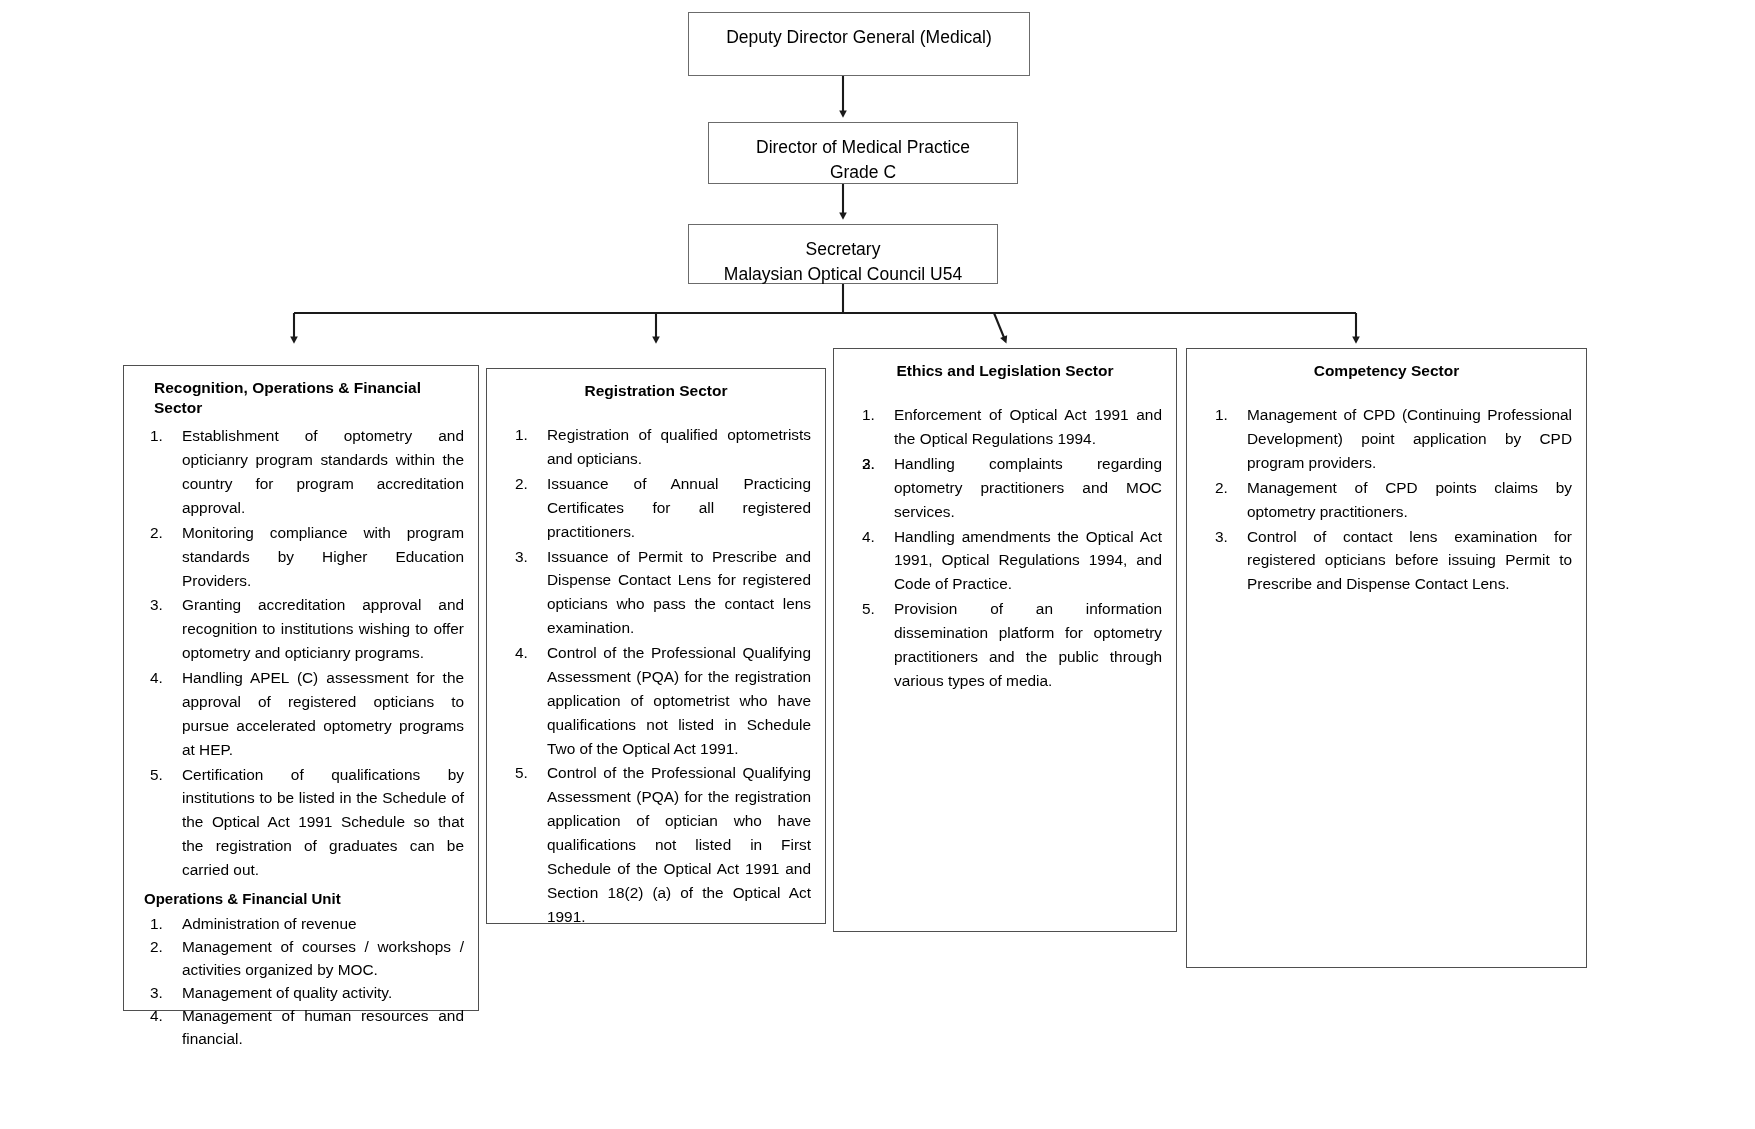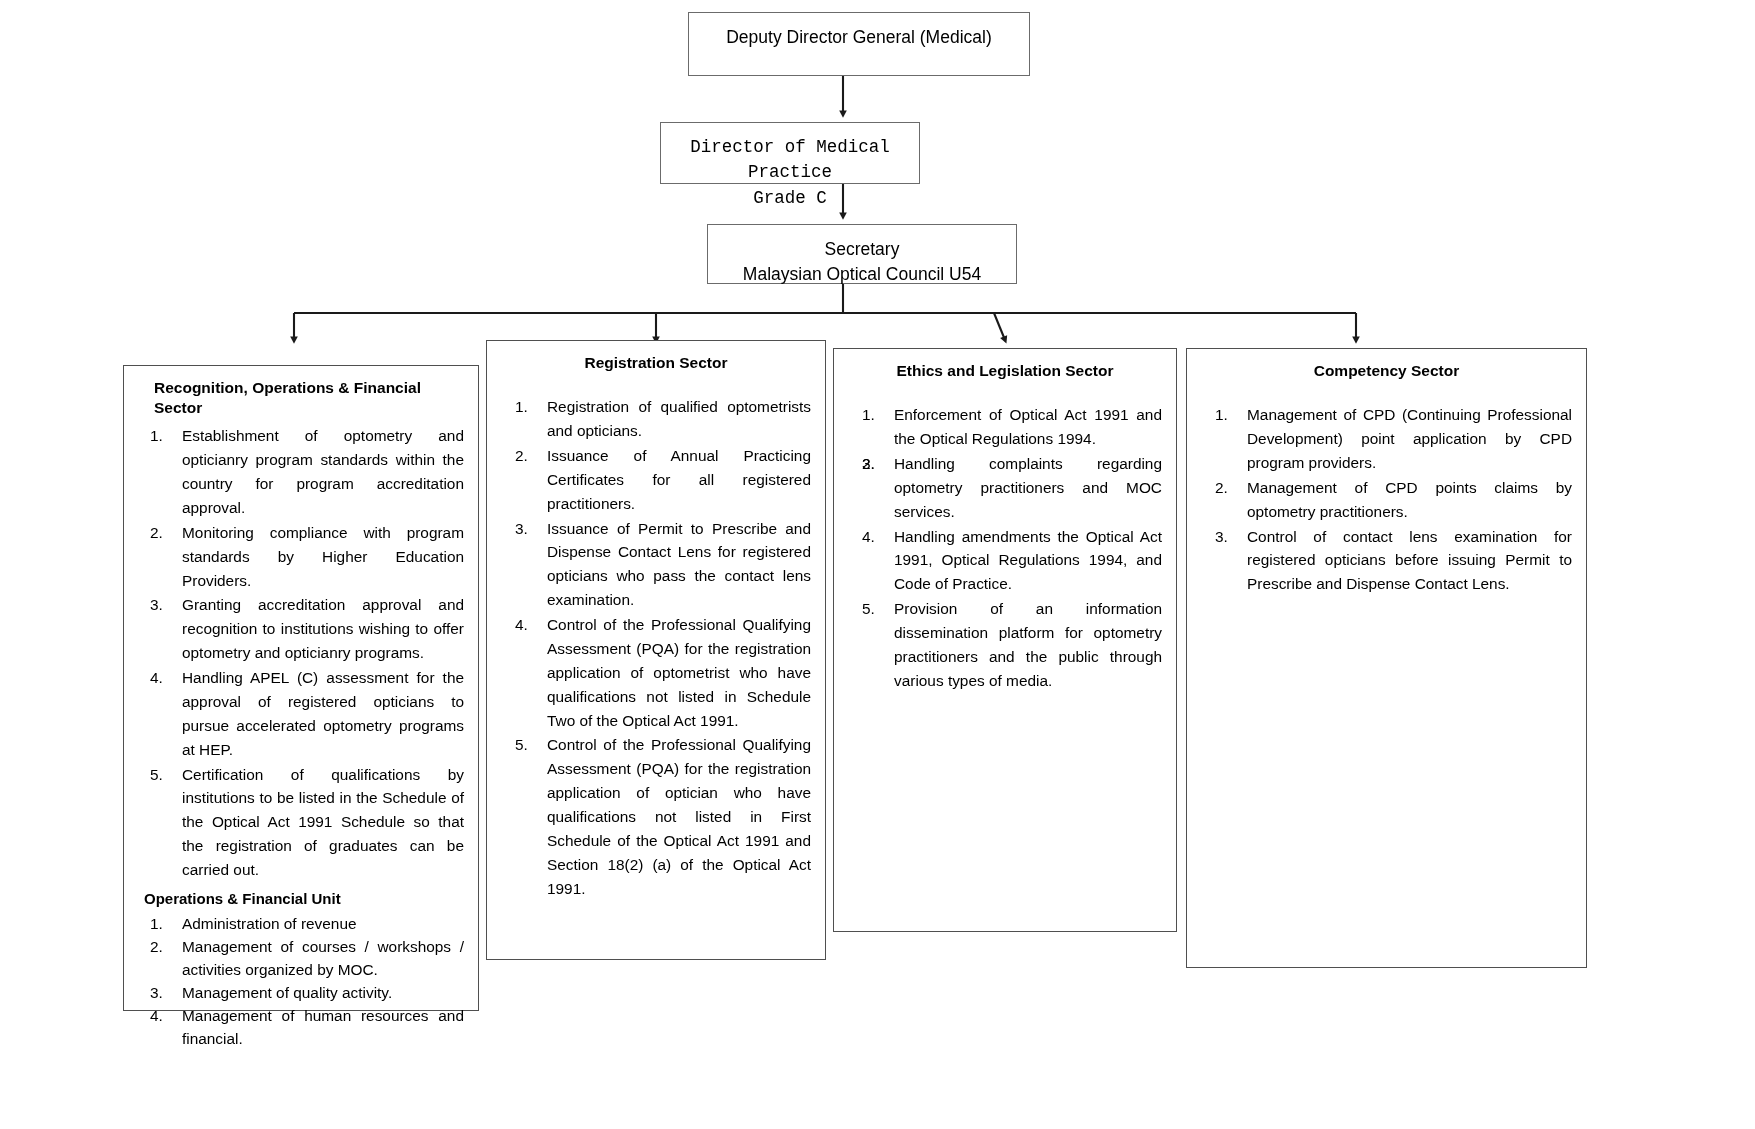--- a/index.html
+++ b/index.html
@@ -32,43 +32,43 @@
     line-height: 1.45;
     color: #000;
   }
   .topbox .tb-inner {
     padding-top: 12px;
   }
   #box-ddg {
     left: 688px; top: 12px; width: 342px; height: 64px;
   }
   #box-dmp {
-    left: 660px; top: 122px; width: 260px; height: 62px; font-family: Liberation Mono, monospace;
+    left: 708px; top: 122px; width: 310px; height: 62px;
   }
   #box-sec {
-    left: 707px; top: 224px; width: 310px; height: 60px;
+    left: 688px; top: 224px; width: 310px; height: 60px;
   }
   
   .connectors {
     position: absolute;
     left: 0; top: 0;
     width: 1755px;
     height: 1129px;
     pointer-events: none;
   }
   
   .sector {
     position: absolute;
     border: 1px solid #4f4f4f;
     background: #ffffff;
     box-sizing: border-box;
     padding: 12px 14px 10px 14px;
   }
   #sector-0 { left: 123px;  top: 348px; width: 356px; height: 646px; margin-top: 17px; }
-  #sector-1 { left: 486px;  top: 340px; width: 340px; height: 620px; }
+  #sector-1 { left: 486px;  top: 368px; width: 340px; height: 556px; }
   #sector-2 { left: 833px;  top: 348px; width: 344px; height: 584px; }
   #sector-3 { left: 1186px; top: 348px; width: 401px; height: 620px; }
 
   .sector-title {
     font-weight: bold;
     font-size: 15.5px;
     text-align: center;
     margin: 0 0 6px 0;
     line-height: 1.3;
   }

